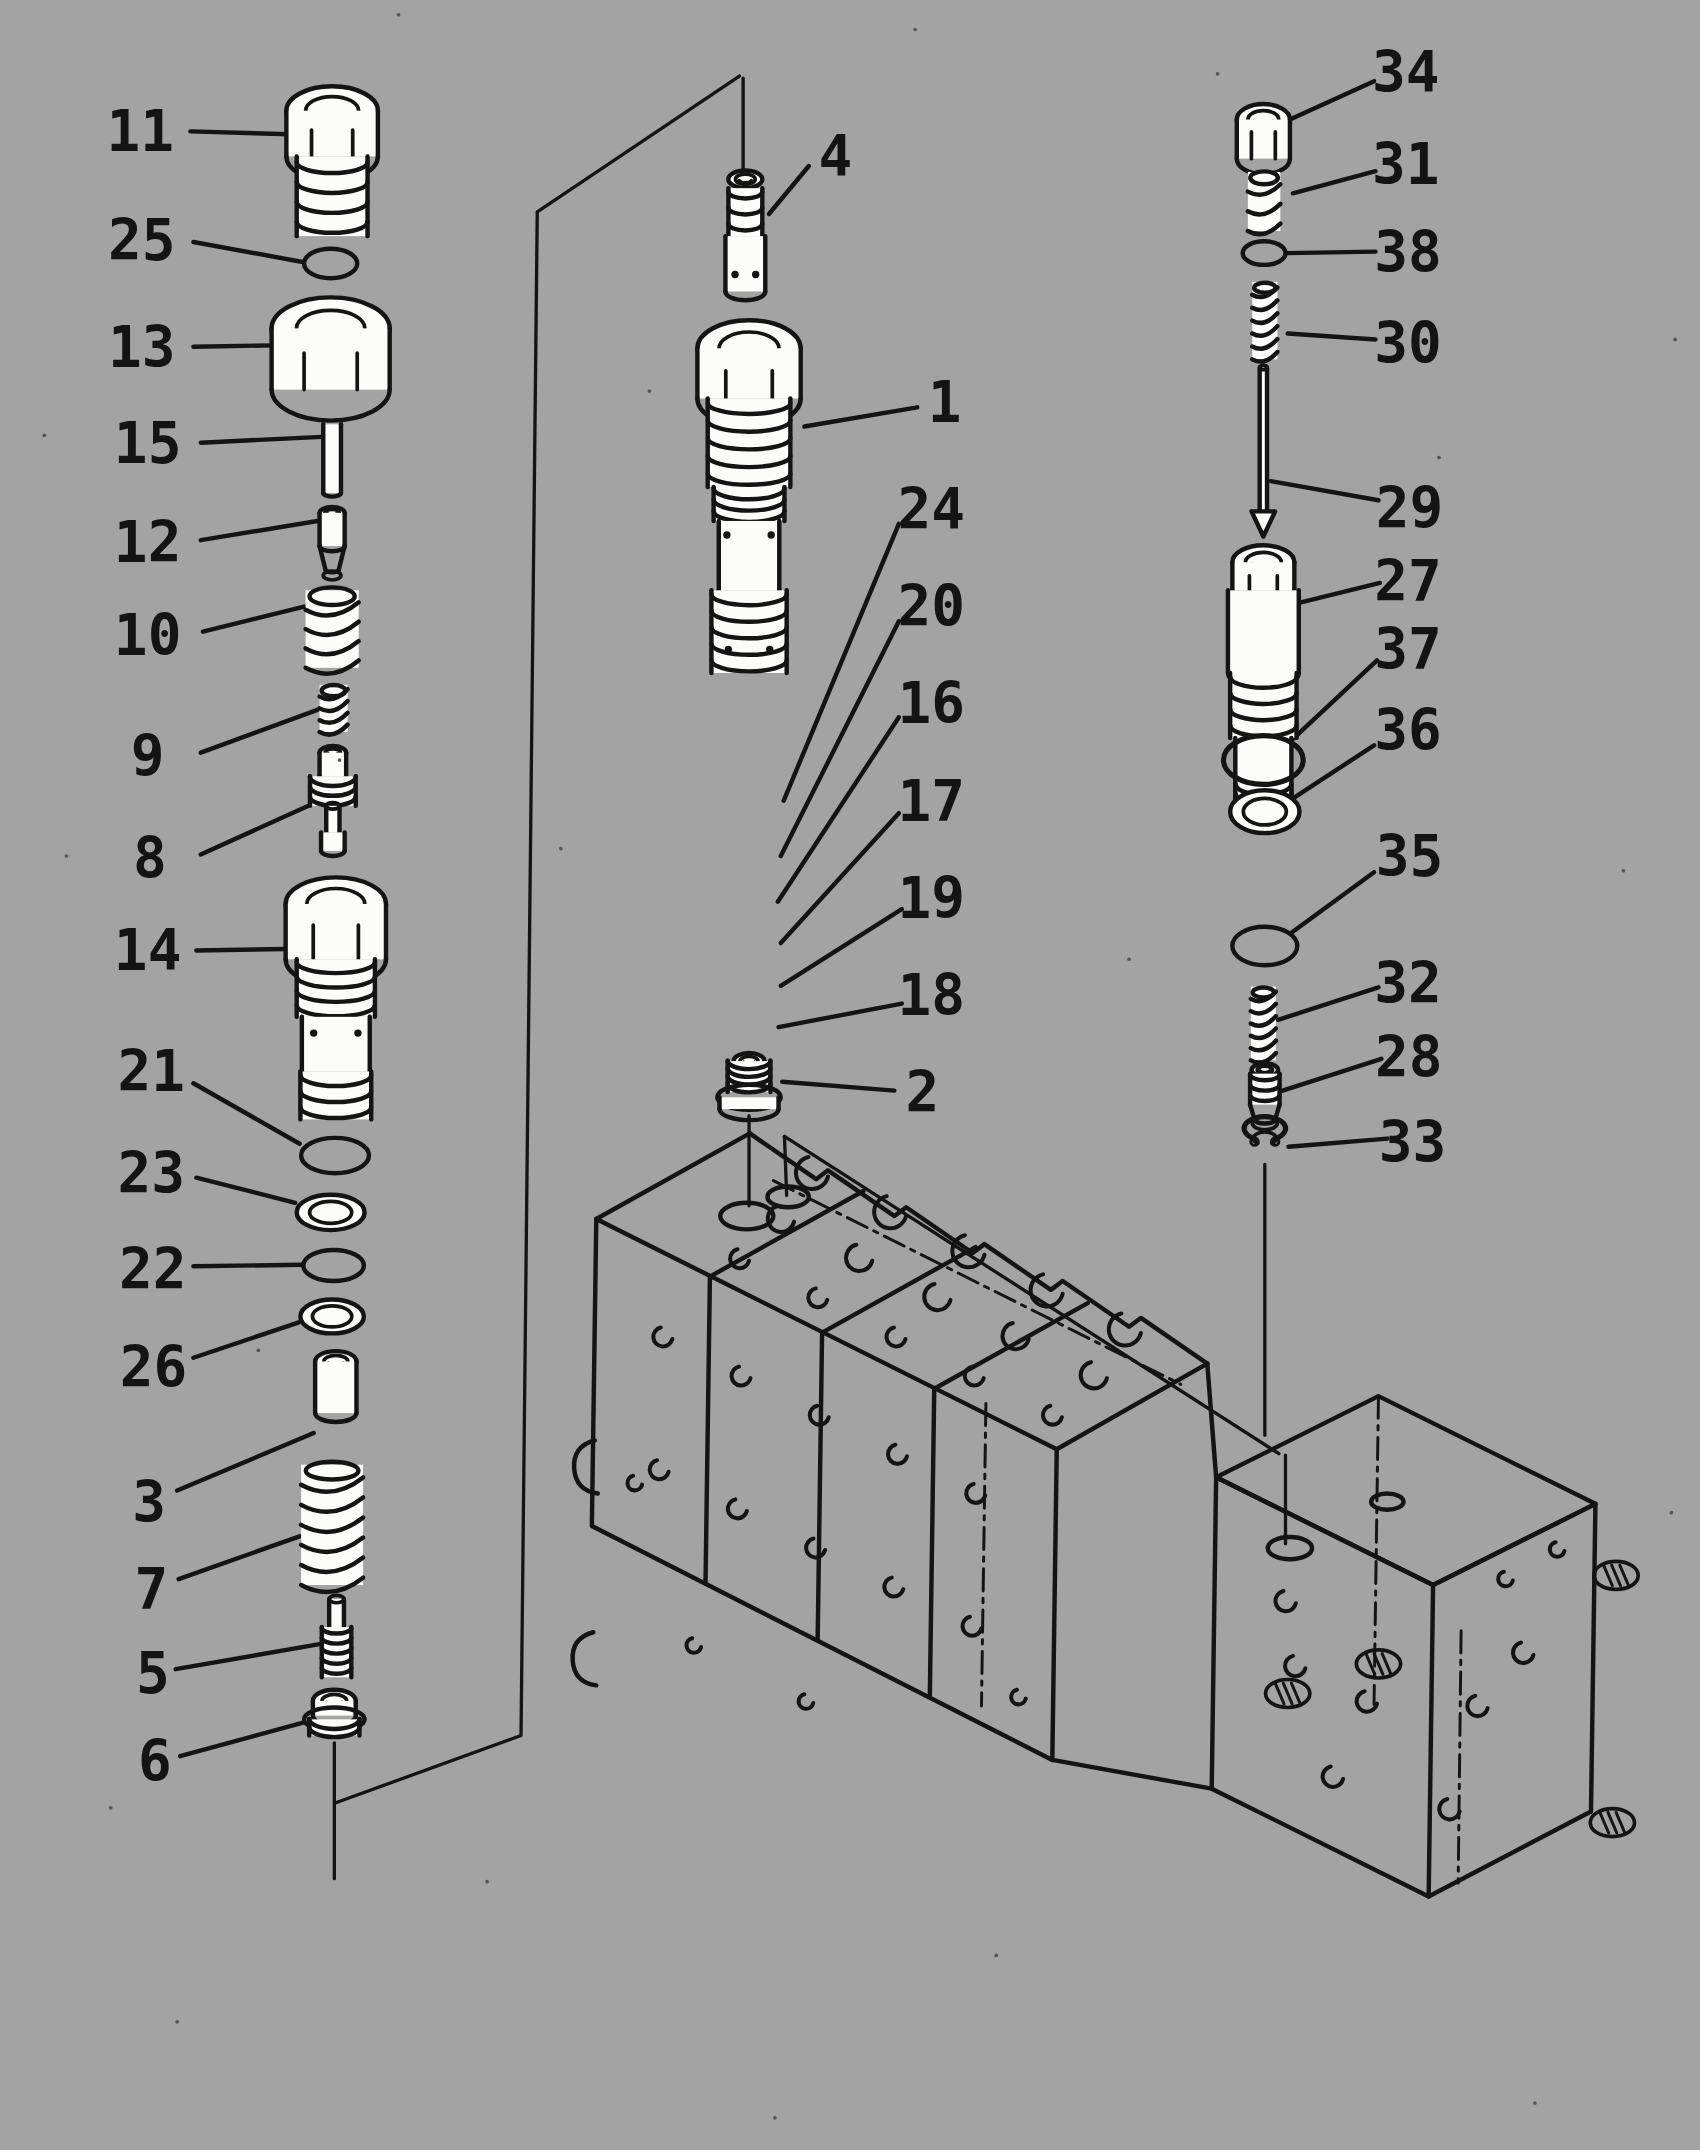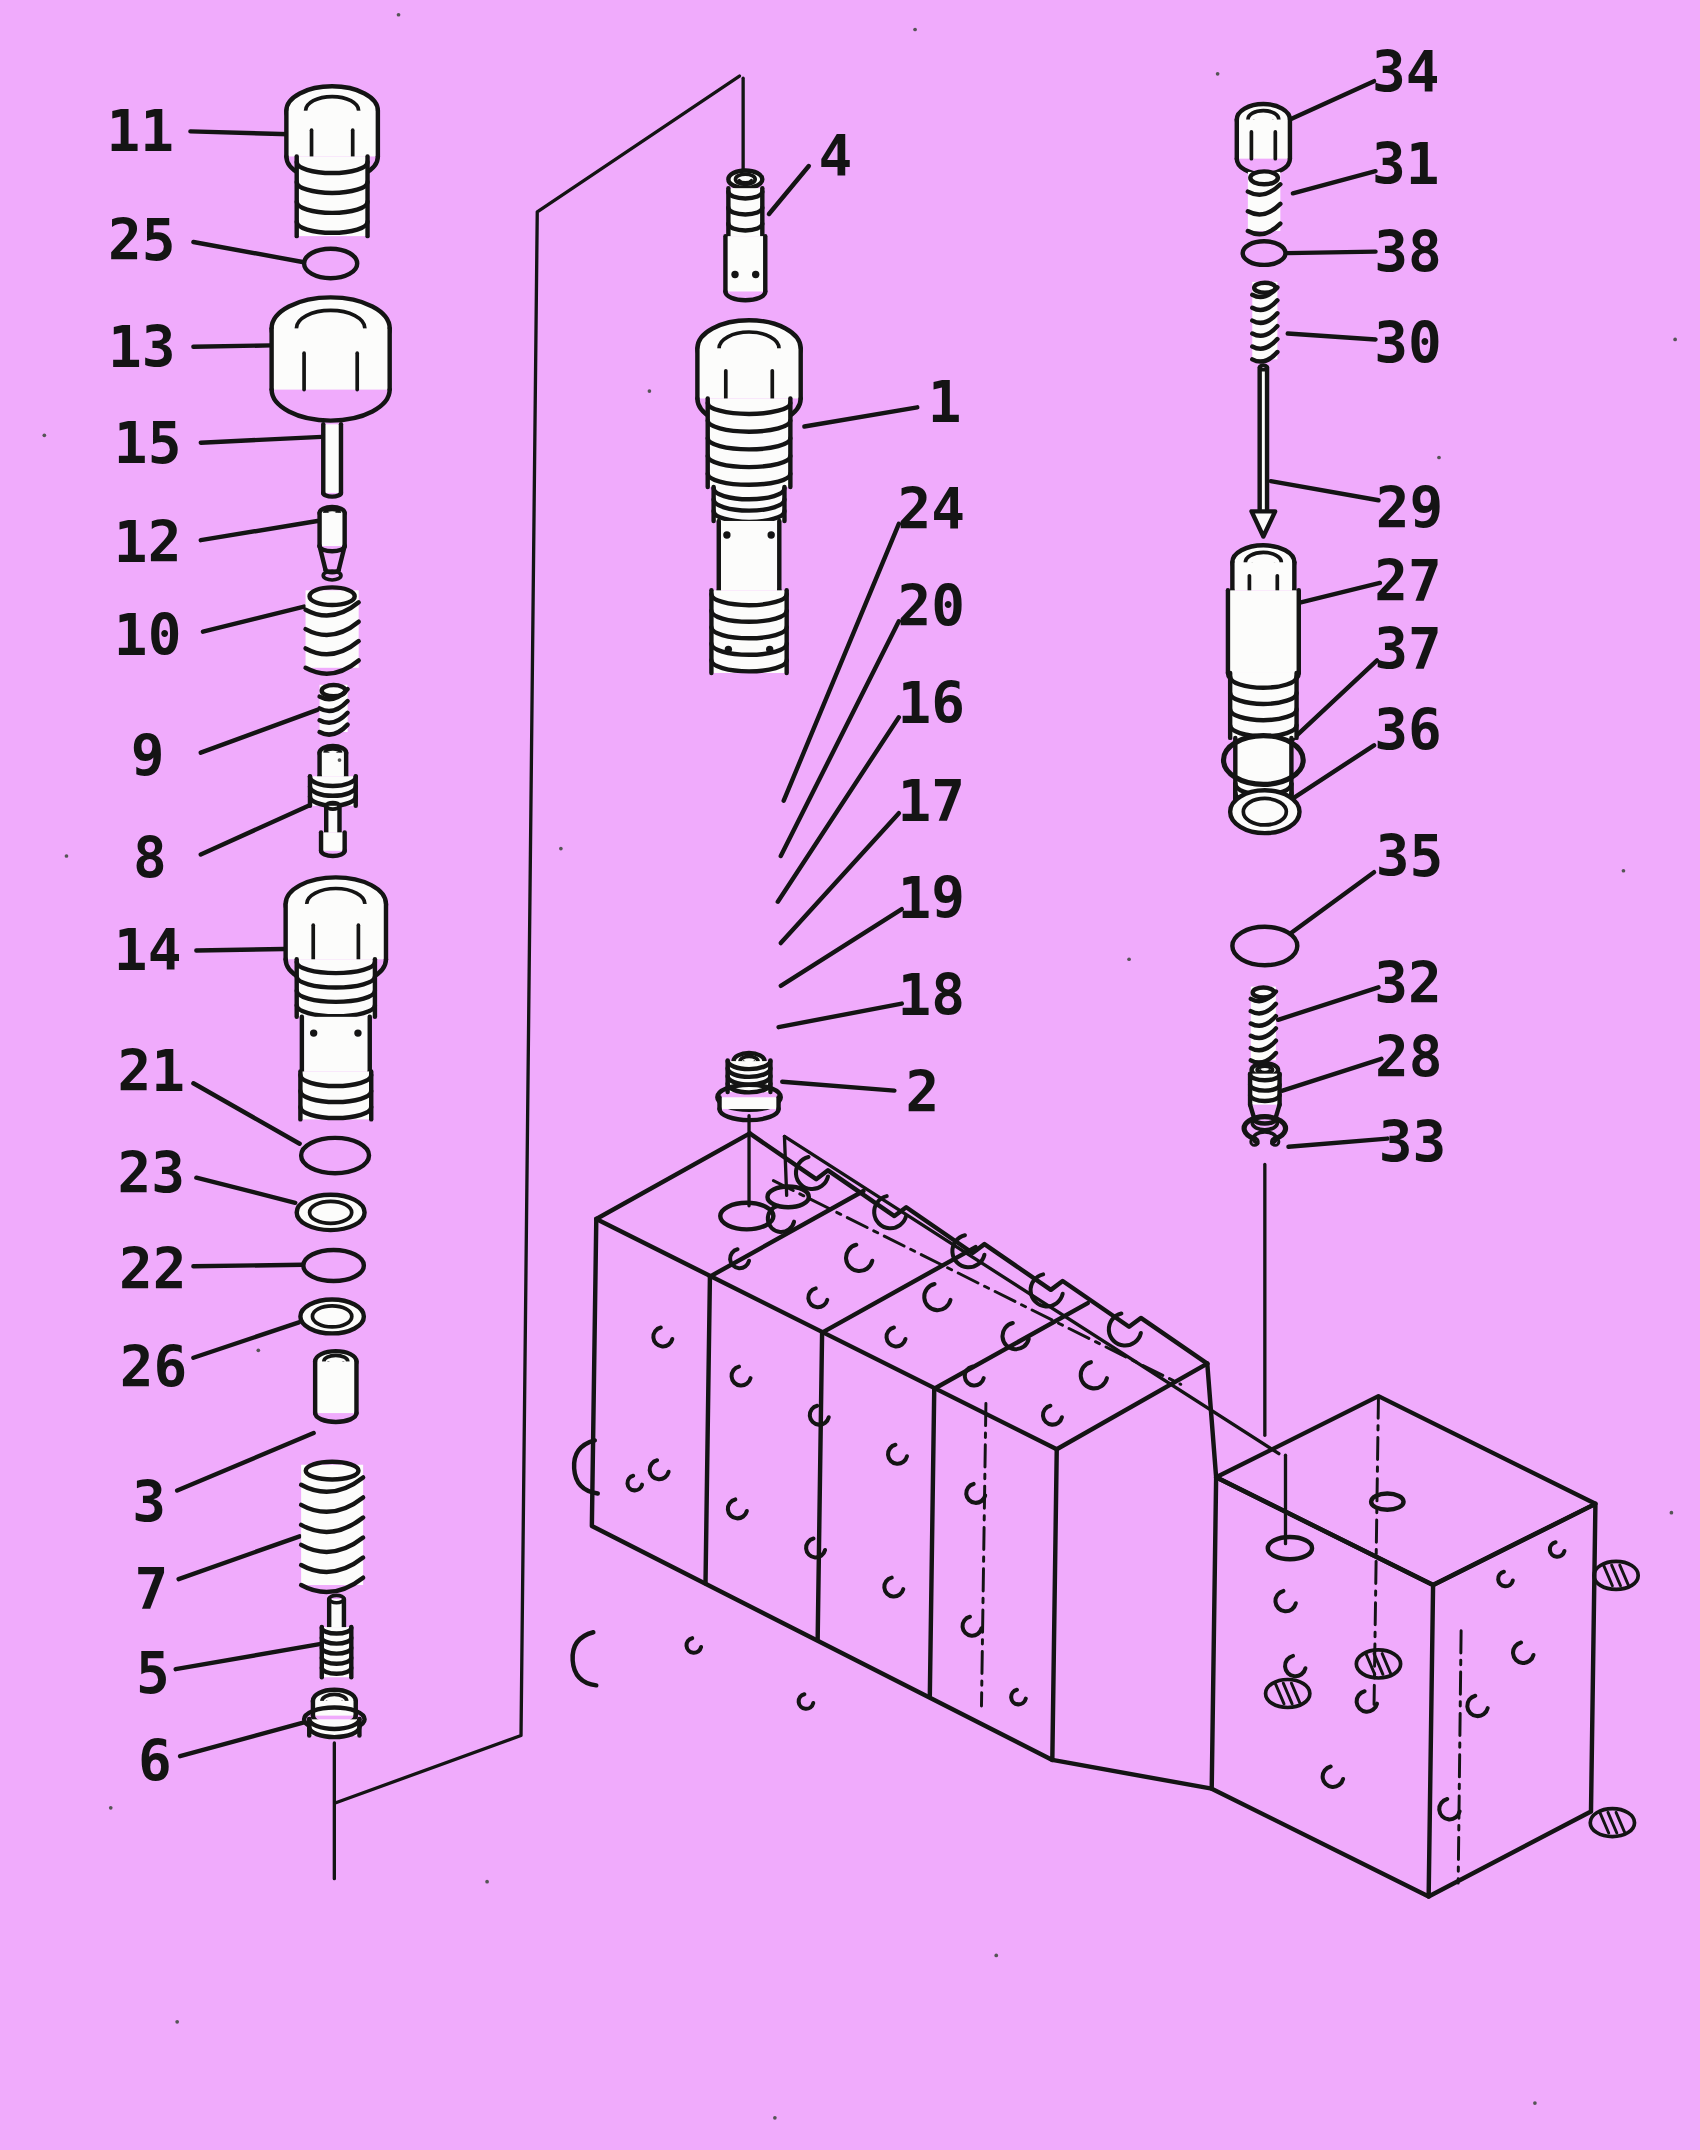--- a/index.html
+++ b/index.html
@@ -1,16 +1,16 @@
 <!DOCTYPE html>
 <html style="font-size:11.8px"><head>
 <meta charset="utf-8">
 <style>
   html,body{margin:0;padding:0;background:#e8e8e6;}
-  .page{position:relative;width:1701px;height:2151px;background:#f0abfc;overflow:hidden;
+  .page{position:relative;width:1701px;height:2151px;background:#a3a3a3;overflow:hidden;
         font-family:"DejaVu Sans Mono","Liberation Mono",monospace;}
   svg{position:absolute;left:0;top:0;}
   text.plbl{font-family:"DejaVu Sans Mono","Liberation Mono",monospace;
             font-weight:bold;font-size:76px;fill:#141414;text-anchor:middle;}
 </style>
 </head>
 <body>
 
 <div class="page">
   <svg id="dwg" width="1701" height="2151" viewBox="0 0 2305 2915">

